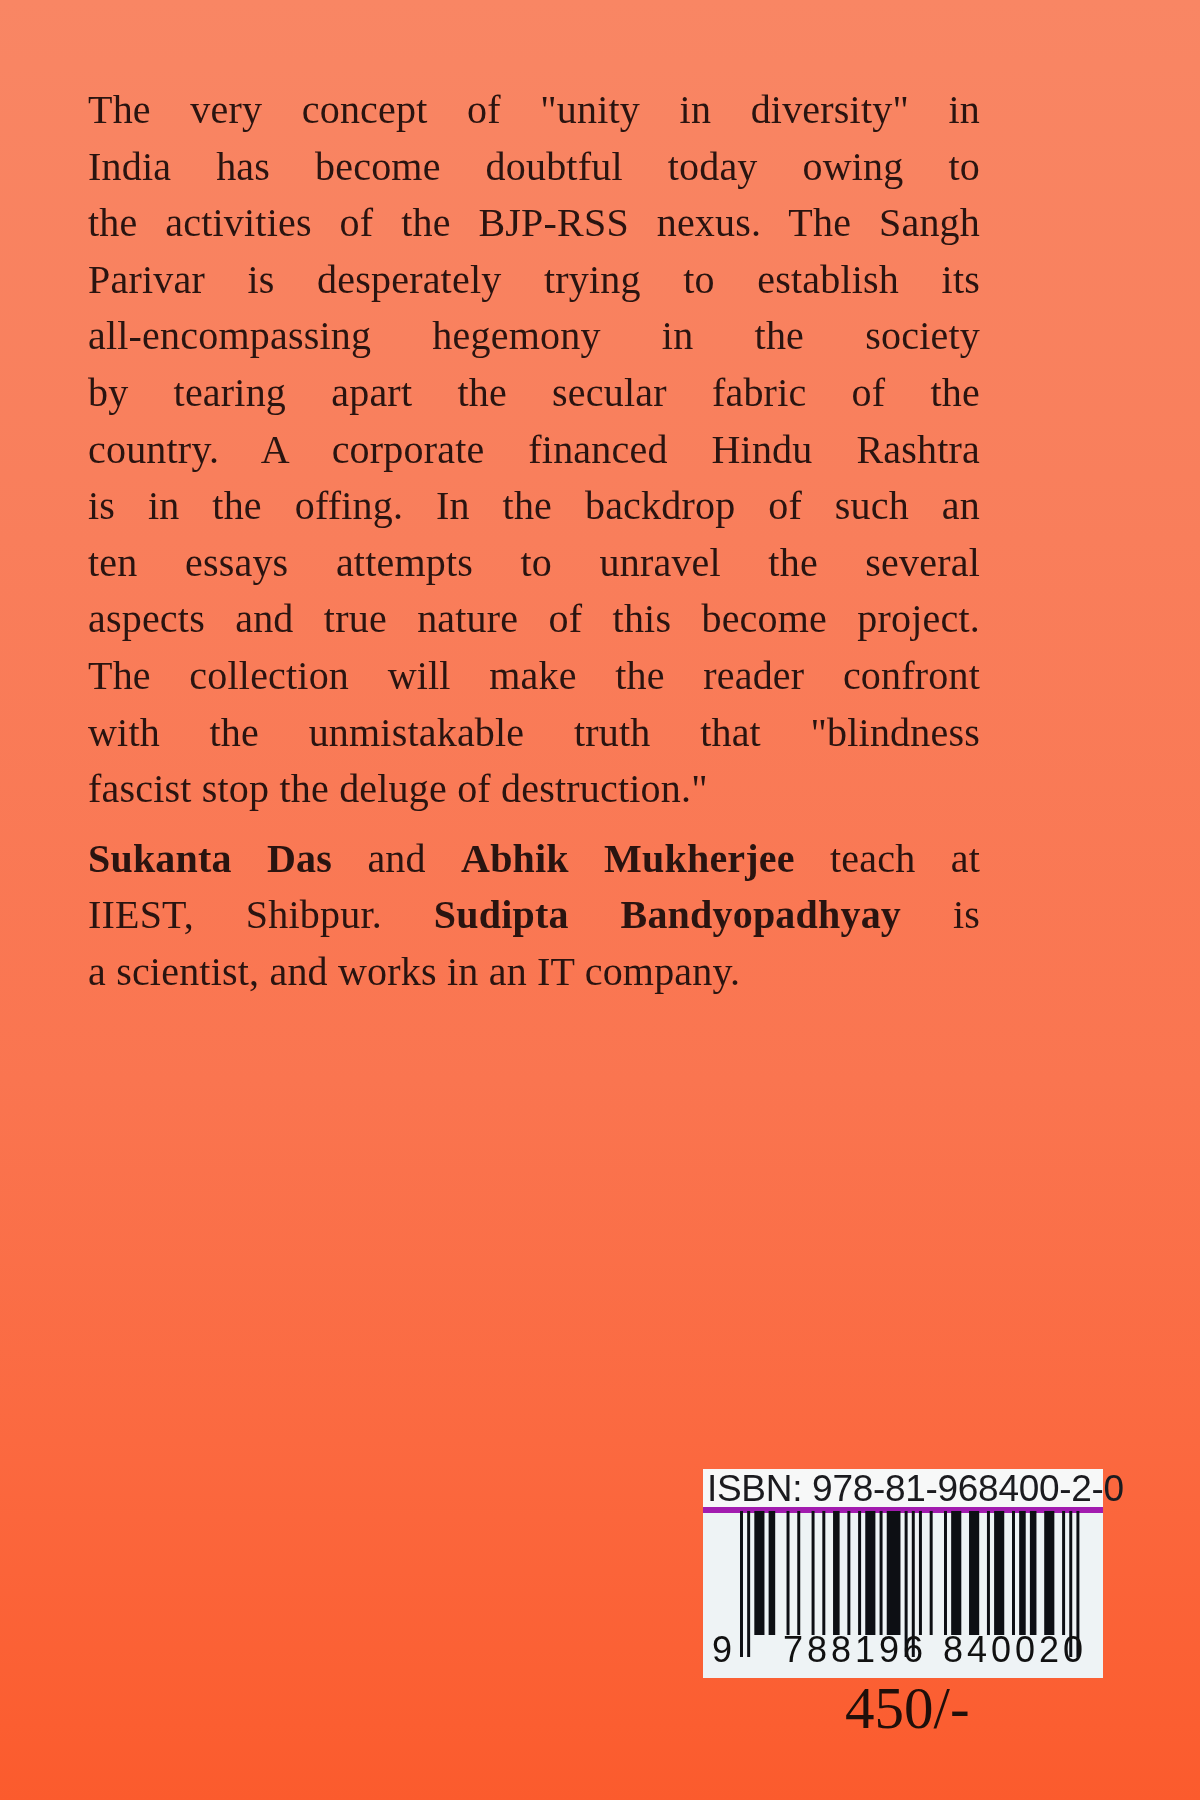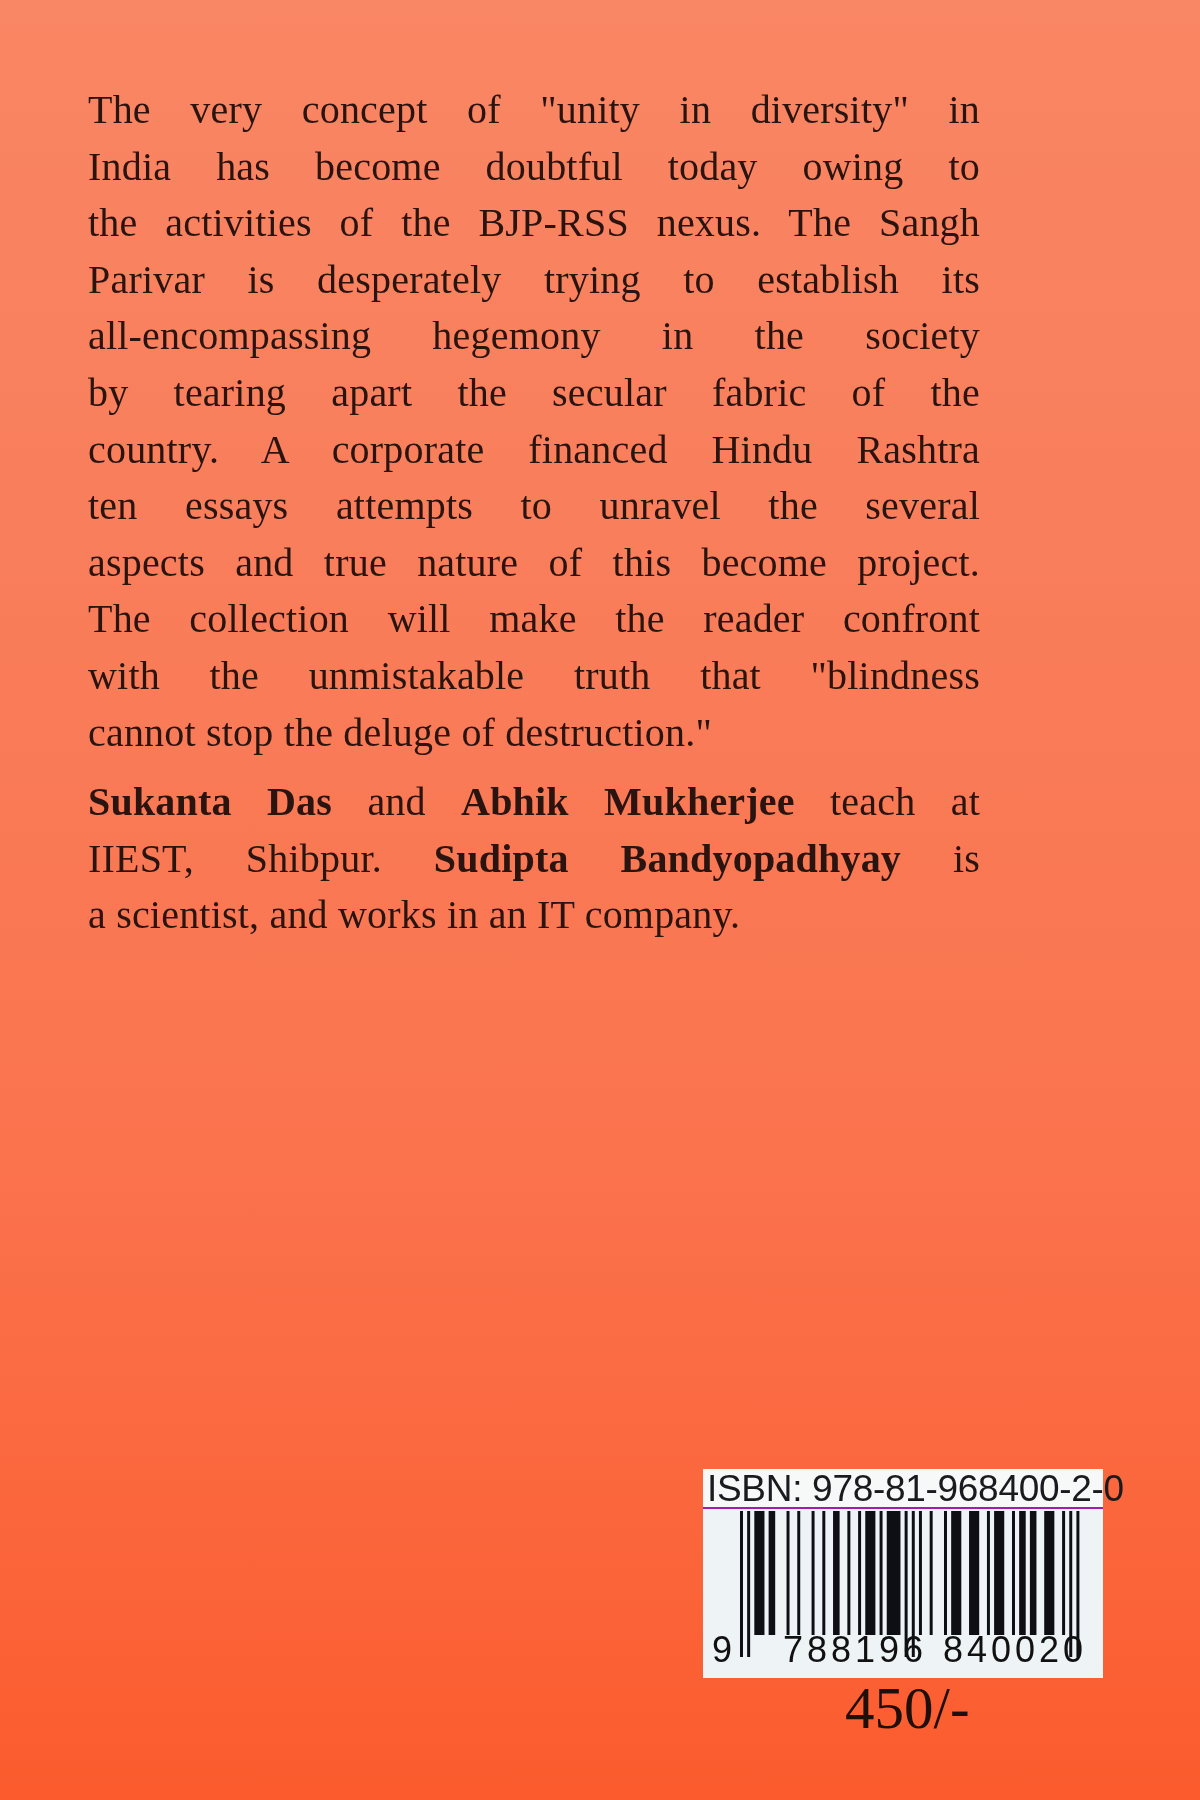--- a/index.html
+++ b/index.html
@@ -61,21 +61,21 @@
     height: 209px;
     background: #EEF3F5;
   }
   .isbn-band {
     position: absolute;
     left: 0;
     top: 0;
     width: 400px;
     height: 38px;
     background: #F7F8F8;
-    border-bottom: 2px solid #a21caf;
+    border-bottom: 6px solid #a21caf;
   }
   .isbn-text {
     position: absolute;
     left: 4px;
     top: 0px;
     font-family: "Liberation Sans", sans-serif;
     font-size: 37px;
     line-height: 40px;
     color: #1b1b1f;
     white-space: nowrap;
@@ -121,25 +121,26 @@
 
   <div class="blurb">
     <p class="para" id="synopsis">
         <span class="line"><span class="seg">The very concept of "unity in diversity" in</span></span>
         <span class="line"><span class="seg">India has become doubtful today owing to</span></span>
         <span class="line"><span class="seg">the activities of the BJP-RSS nexus. The Sangh</span></span>
         <span class="line"><span class="seg">Parivar is desperately trying to establish its</span></span>
         <span class="line"><span class="seg">all-encompassing hegemony in the society</span></span>
         <span class="line"><span class="seg">by tearing apart the secular fabric of the</span></span>
         <span class="line"><span class="seg">country. A corporate financed Hindu Rashtra</span></span>
+        <span class="line"><span class="seg">is in the offing. In the backdrop of such an</span></span>
         <span class="line"><span class="seg">ten essays attempts to unravel the several</span></span>
         <span class="line"><span class="seg">aspects and true nature of this become project.</span></span>
         <span class="line"><span class="seg">The collection will make the reader confront</span></span>
         <span class="line"><span class="seg">with the unmistakable truth that "blindness</span></span>
-        <span class="line last"><span class="seg">cannot stop the deluge of destruction."</span></span>
+        <span class="line last"><span class="seg">fascist stop the deluge of destruction."</span></span>
       </p>
     <p class="para about" id="about">
         <span class="line"><span class="seg bold">Sukanta Das</span><span class="seg"> and </span><span class="seg bold">Abhik Mukherjee</span><span class="seg"> teach at</span></span>
         <span class="line"><span class="seg">IIEST, Shibpur. </span><span class="seg bold">Sudipta Bandyopadhyay</span><span class="seg"> is</span></span>
         <span class="line last"><span class="seg">a scientist, and works in an IT company.</span></span>
       </p>
   </div>
 
   <div class="label">
     <div class="isbn-band">

